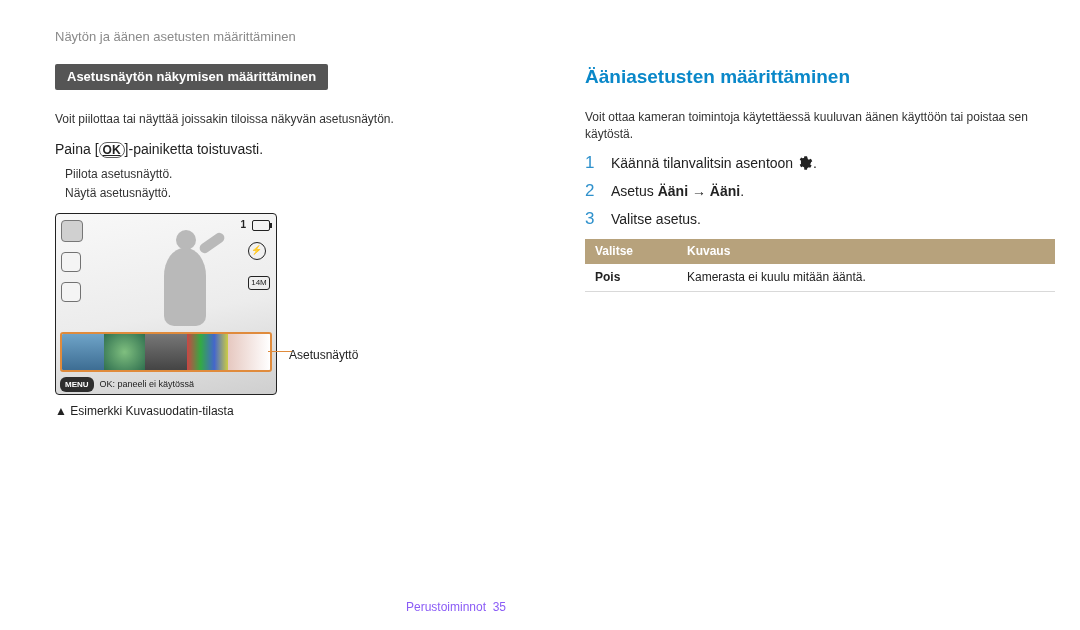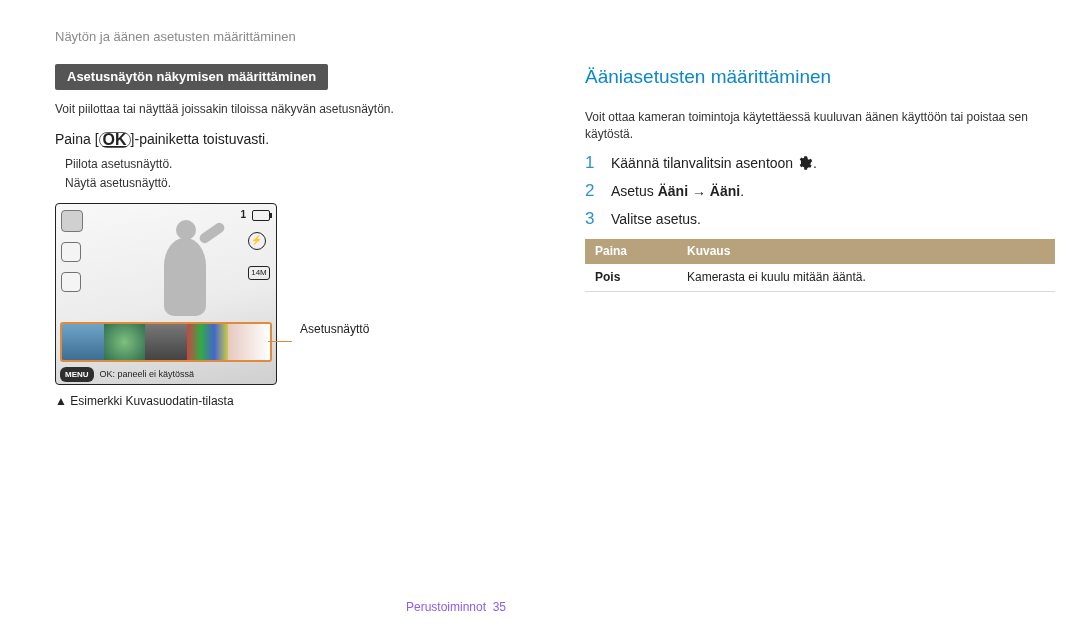--- a/index.html
+++ b/index.html
@@ -33,38 +33,38 @@
     margin-bottom: 18px;
   }
   .subbar {
     display: inline-block;
     background: #555555;
     color: #fff;
     font-weight: bold;
     font-size: 13px;
     padding: 4px 12px;
     border-radius: 2px;
-    margin-bottom: 8px;
+    margin-bottom: 18px;
   }
   .bodytext {
     font-size: 12px;
     color: #333;
     margin: 3px 0 12px 0;
   }
   .press-row {
     font-size: 14px;
     margin: 10px 0 6px 0;
   }
   .ok-box {
     display: inline-block;
     border: 1.5px solid #5f5f5f;
     border-radius: 8px;
     padding: 0 3px;
     font-weight: bold;
-    font-size: 16px;
+    font-size: 12px;
     line-height: 14px;
     vertical-align: middle;
     text-decoration: underline;
   }
   .indent {
     margin-left: 10px;
     font-size: 12px;
     color: #333;
     margin-top: 2px;
   }
@@ -203,41 +203,40 @@
     background: #2e2e2e;
     color: #fff;
     padding: 2px 5px;
     border-radius: 6px;
     font-size: 8px;
     font-weight: bold;
   }
   .as-label {
     position: absolute;
     left: 234px;
-    top: 118px;
-    font-size: 12px;
-    margin-left: 11px;
+    top: 134px;
+    font-size: 12px;
   }
   .as-line {
     position: absolute;
     left: 213px;
     top: 138px;
     width: 24px;
     height: 0;
     border-top: 1.5px solid #e08b3c;
   }
   .caption {
     font-size: 12px;
     margin-top: 8px;
   }
 
   
   .section-title {
     color: #0a88c9;
-    font-weight: normal;
+    font-weight: bold;
     font-size: 19px;
     margin-bottom: 18px;
   }
   .steps {
     margin: 12px 0 10px 0;
   }
   .step {
     display: flex;
     gap: 12px;
     margin: 8px 0;
@@ -371,21 +370,21 @@
         </div>
         <div class="step">
           <span class="num">3</span>
           <span>Valitse asetus.</span>
         </div>
       </div>
 
       <table class="opt">
         <thead>
           <tr>
-            <th>Paina</th>
+            <th>Valitse</th>
             <th>Kuvaus</th>
           </tr>
         </thead>
         <tbody>
           <tr>
             <td class="k">Pois</td>
             <td>Kamerasta ei kuulu mitään ääntä.</td>
           </tr>
         </tbody>
       </table>

